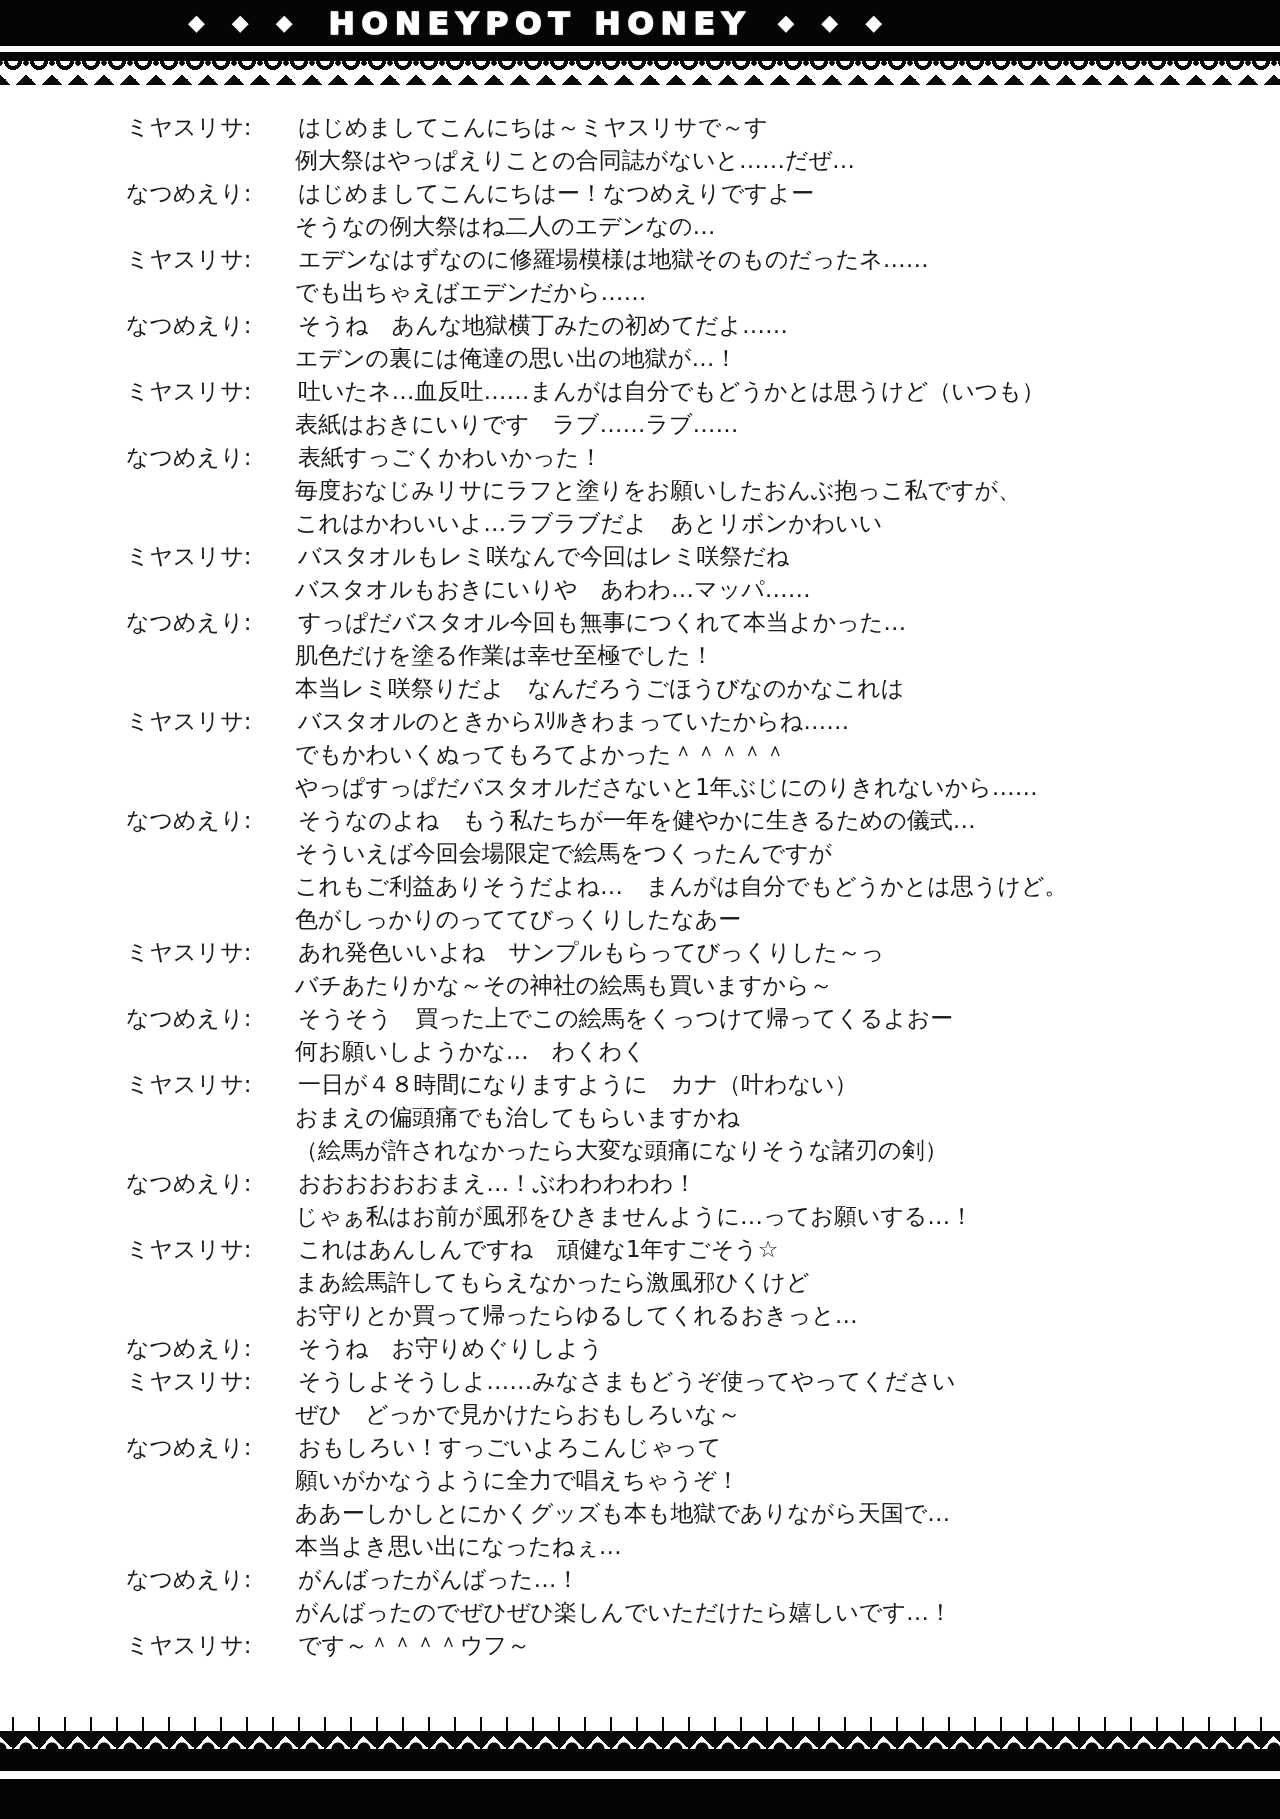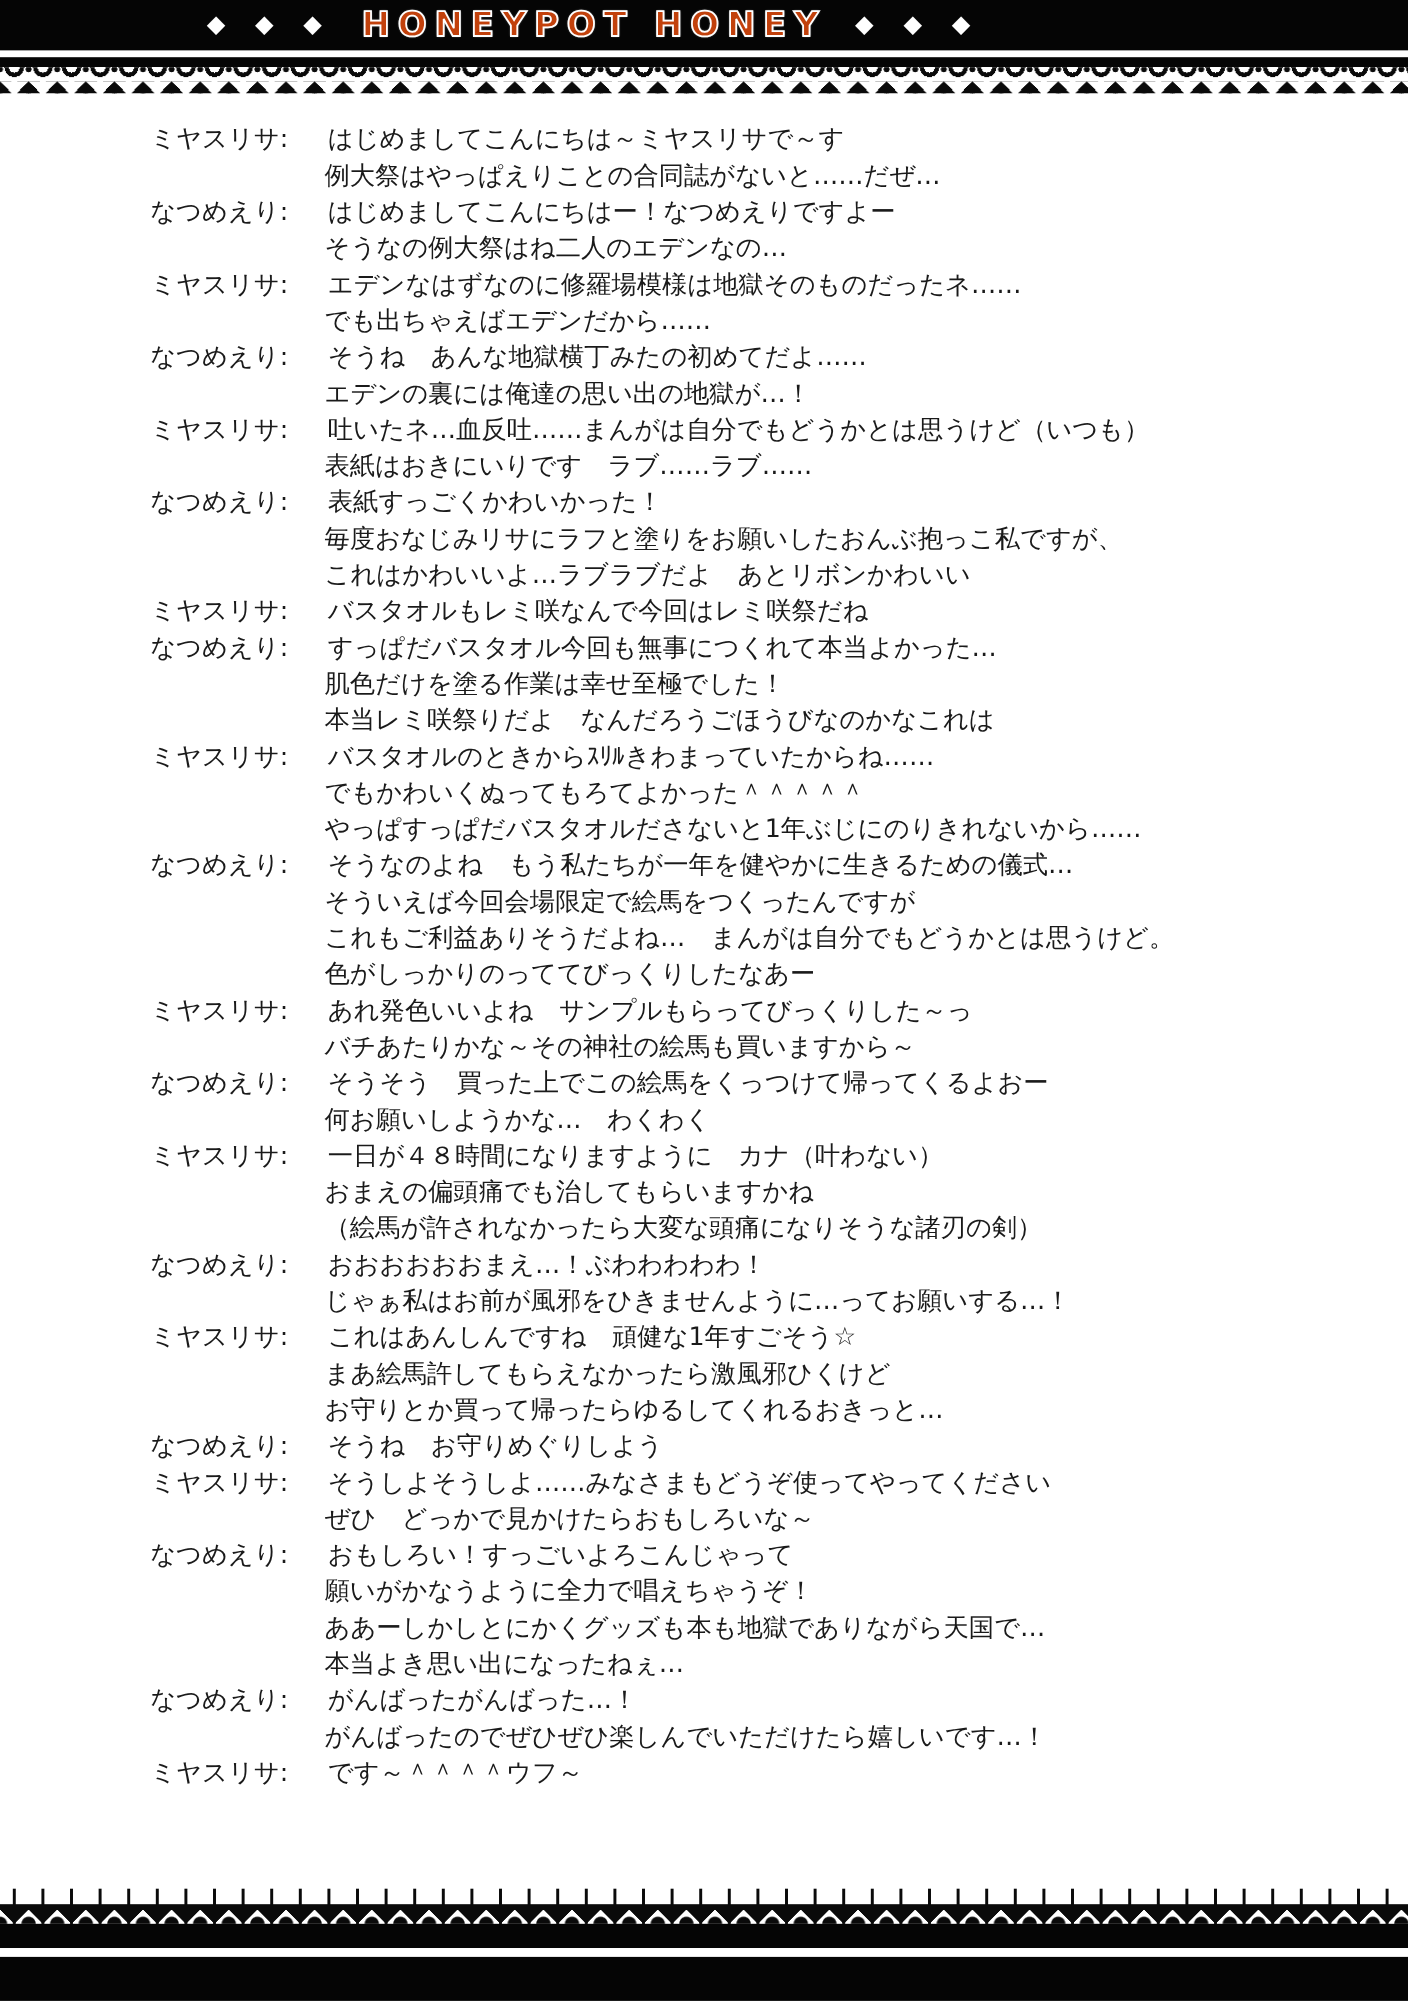--- a/index.html
+++ b/index.html
@@ -31,21 +31,21 @@
     color: #ffffff;
     font-size: 22px;
     letter-spacing: 10px;
     line-height: 1;
     white-space: nowrap;
   }
   .page-title {
     font-size: 31px;
     font-weight: 800;
     letter-spacing: 7px;
-    color: #c2410c;
+    color: #ffffff;
     -webkit-text-stroke: 1.6px #ffffff;
     text-shadow: 0 0 1px #fff, 0 0 2px #fff;
     white-space: nowrap;
     line-height: 1;
     text-align: right;
   }
   .stripe-white { height: 6px; background: #ffffff; flex-shrink: 0; }
   .stripe-black { height: 9px; background: #050505; flex-shrink: 0; }
 
   
@@ -67,21 +67,21 @@
     flex: 1;
     padding: 14px 30px 0 126px;
     font-size: 23px;
     line-height: 33px;
     color: #1a1a1a;
     overflow: hidden;
   }
   .entry { display: flex; align-items: flex-start; }
   .speaker {
     min-width: 136px;
-    text-align: right;
+    text-align: left;
     white-space: nowrap;
     flex-shrink: 0;
   }
   .lines { padding-left: 8px; }
   .line { white-space: nowrap; margin-left: 28px; }
   .line + .line { margin-left: 25px; } 
 
   
   .ornament-bottom {
     height: 32px;
@@ -163,20 +163,21 @@
           <div class="line">表紙すっごくかわいかった！</div>
           <div class="line">毎度おなじみリサにラフと塗りをお願いしたおんぶ抱っこ私ですが、</div>
           <div class="line">これはかわいいよ…ラブラブだよ　あとリボンかわいい</div>
         </div>
   </div>
 
   <div class="entry">
     <div class="speaker">ミヤスリサ:</div>
     <div class="lines">
           <div class="line">バスタオルもレミ咲なんで今回はレミ咲祭だね</div>
+          <div class="line">バスタオルもおきにいりや　あわわ…マッパ……</div>
         </div>
   </div>
 
   <div class="entry">
     <div class="speaker">なつめえり:</div>
     <div class="lines">
           <div class="line">すっぱだバスタオル今回も無事につくれて本当よかった…</div>
           <div class="line">肌色だけを塗る作業は幸せ至極でした！</div>
           <div class="line">本当レミ咲祭りだよ　なんだろうごほうびなのかなこれは</div>
         </div>

